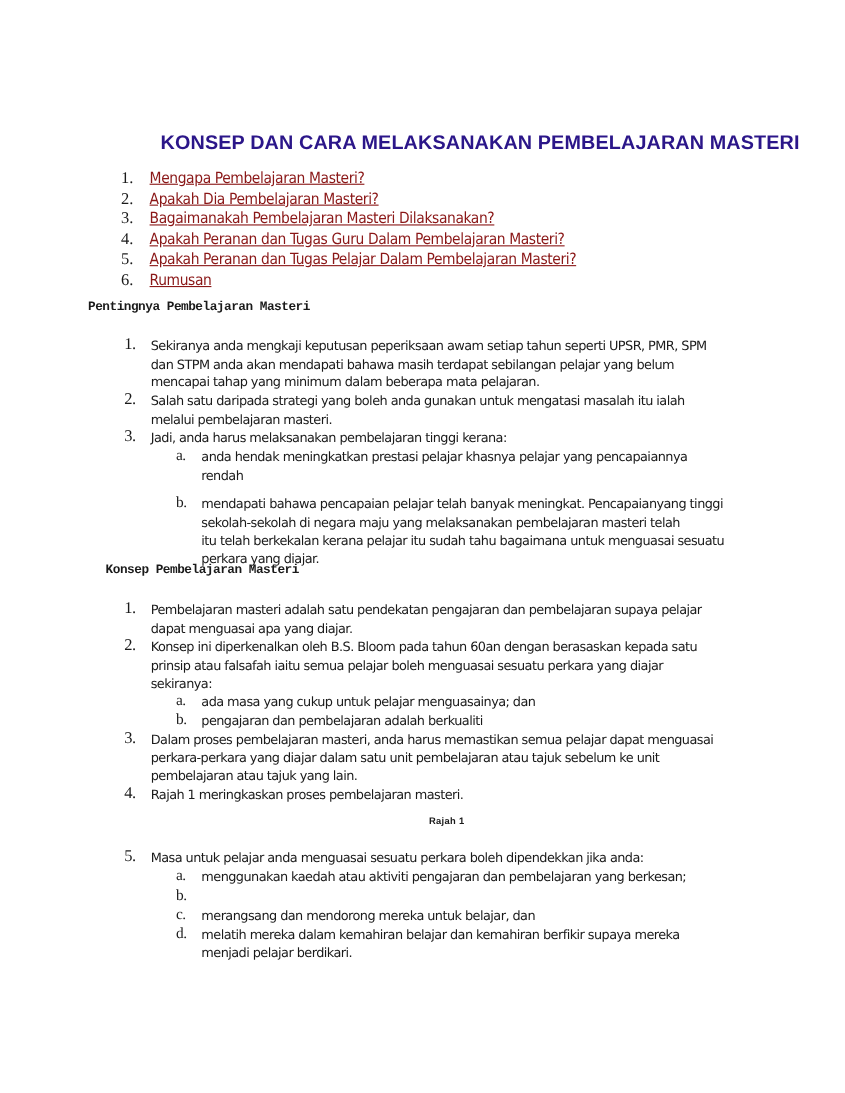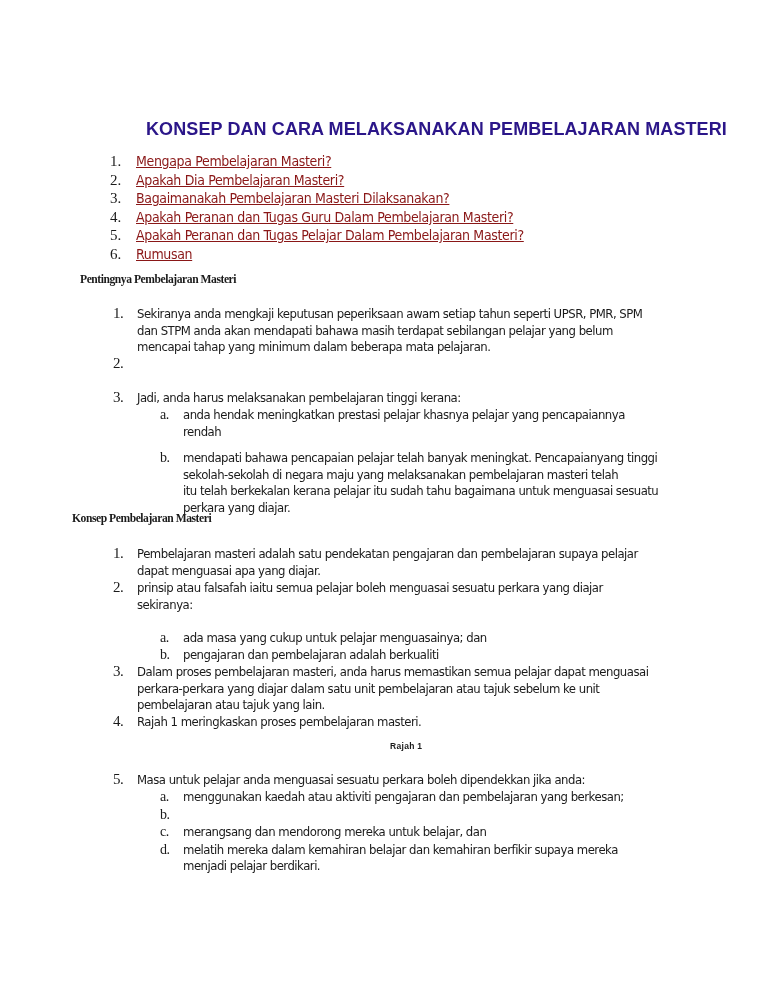--- a/index.html
+++ b/index.html
@@ -7,21 +7,21 @@
          font-family: "DejaVu Sans", sans-serif; color: #1a1a1a; }
   .abs { position: absolute; white-space: nowrap; }
   .title { left: 146px; top: 119px; font-family: "Liberation Sans", sans-serif;
            font-weight: bold; font-size: 18px; color: #2b1689; letter-spacing: 0.1px; }
   .toc { position: absolute; left: 110px; top: 152px; }
   .toc-row { height: 18.6px; line-height: 18.6px; font-size: 15.2px; }
   .toc-num { display: inline-block; width: 26px; font-family: "Liberation Serif", serif;
              color: #1a1a1a; font-size: 15px; }
   .toc-link { font-family: "DejaVu Sans Condensed", "DejaVu Sans", sans-serif; color: #8a1717;
               text-decoration: underline; cursor: pointer; font-size: 14px; letter-spacing: -0.35px; margin-top: 12px; }
-  .heading { font-family: Liberation Serif, serif; font-weight: bold; font-size: 11.6px;
+  .heading { font-family: Liberation Mono, monospace; font-weight: bold; font-size: 11.6px;
              letter-spacing: -0.45px; color: #1a1a1a; }
   .block { position: absolute; left: 0; width: 768px; }
   .item { position: relative; font-size: 11.7px; letter-spacing: -0.5px; line-height: 16.6px; }
   .num { position: absolute; left: 113px; font-family: "Liberation Serif", serif; font-size: 15px; }
   .text { position: absolute; left: 137px; width: 545px; white-space: normal; }
   .sub-let { position: absolute; left: 160px; font-family: "Liberation Serif", serif; font-size: 14px; }
   .sub-text { position: absolute; left: 183px; width: 500px; white-space: normal; }
   .line { display: block; white-space: nowrap; }
   .caption { left: 390px; top: 741px; font-family: "Liberation Sans", sans-serif;
              font-weight: bold; font-size: 8.5px; color: #1a1a1a; letter-spacing: 0.3px; }
@@ -46,20 +46,24 @@
   <div class="item" style="height:50px;">
     <span class="num" style="top:-1px;">1.</span>
     <div class="text">
       <span class="line">Sekiranya anda mengkaji keputusan peperiksaan awam setiap tahun seperti UPSR, PMR, SPM</span>
       <span class="line">dan STPM anda akan mendapati bahawa masih terdapat sebilangan pelajar yang belum</span>
       <span class="line">mencapai tahap yang minimum dalam beberapa mata pelajaran.</span>
     </div>
   </div>
   <div class="item" style="height:34px;">
     <span class="num" style="top:-1px;">2.</span>
+    <div class="text">
+      <span class="line">Salah satu daripada strategi yang boleh anda gunakan untuk mengatasi masalah itu ialah</span>
+      <span class="line">melalui pembelajaran masteri.</span>
+    </div>
   </div>
   <div class="item" style="height:17px;">
     <span class="num" style="top:-1px;">3.</span>
     <div class="text">
       <span class="line">Jadi, anda harus melaksanakan pembelajaran tinggi kerana:</span>
     </div>
   </div>
   <div class="item" style="height:43px;">
     <span class="sub-let">a.</span>
     <div class="sub-text">
@@ -71,33 +75,34 @@
     <span class="sub-let">b.</span>
     <div class="sub-text">
       <span class="line">mendapati bahawa pencapaian pelajar telah banyak meningkat. Pencapaianyang tinggi</span>
       <span class="line">sekolah-sekolah di negara maju yang melaksanakan pembelajaran masteri telah</span>
       <span class="line">itu telah berkekalan kerana pelajar itu sudah tahu bagaimana untuk menguasai sesuatu</span>
       <span class="line">perkara yang diajar.</span>
     </div>
   </div>
 </div>
 
-<div class="abs heading" style="left:72px; top:512px;">Konsep Pembelajaran Masteri</div>
+<div class="abs heading" style="left:96px; top:512px;">Konsep Pembelajaran Masteri</div>
 
 <div class="block" style="top:546px;">
   <div class="item" style="height:34px;">
     <span class="num" style="top:-1px;">1.</span>
     <div class="text">
       <span class="line">Pembelajaran masteri adalah satu pendekatan pengajaran dan pembelajaran supaya pelajar</span>
       <span class="line">dapat menguasai apa yang diajar.</span>
     </div>
   </div>
   <div class="item" style="height:50px;">
     <span class="num" style="top:-1px;">2.</span>
     <div class="text">
+      <span class="line">Konsep ini diperkenalkan oleh B.S. Bloom pada tahun 60an dengan berasaskan kepada satu</span>
       <span class="line">prinsip atau falsafah iaitu semua pelajar boleh menguasai sesuatu perkara yang diajar</span>
       <span class="line">sekiranya:</span>
     </div>
   </div>
   <div class="item" style="height:17px;">
     <span class="sub-let">a.</span>
     <div class="sub-text">
       <span class="line">ada masa yang cukup untuk pelajar menguasainya; dan</span>
     </div>
   </div>

